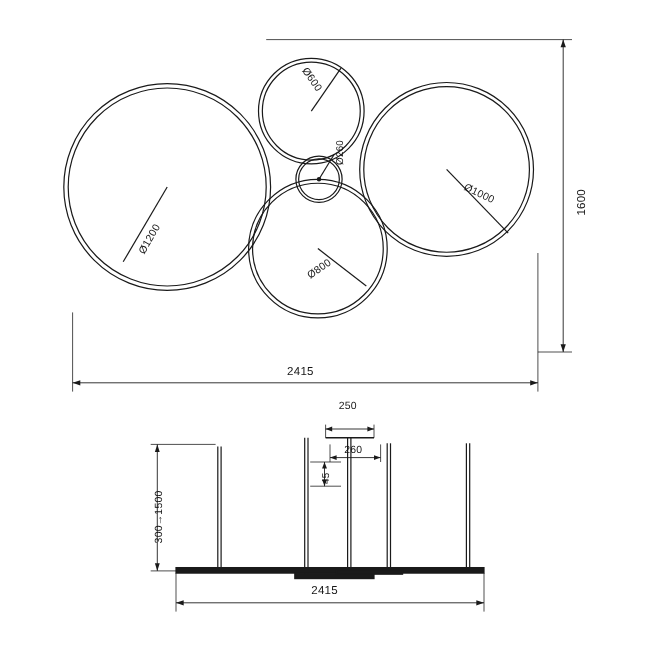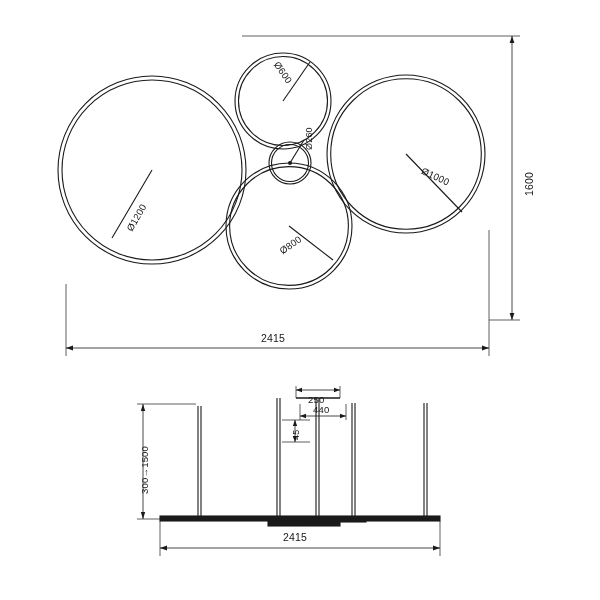--- a/index.html
+++ b/index.html
@@ -143,23 +143,23 @@
   <div class="lbl rot-25" style="left:424px; top:166px;">Ø1000</div>
 
   <div class="lbl rot-35" style="left:278px; top:248px;">Ø800</div>
 
   <div class="lbl rot-90" style="left:305px; top:150px; font-size:9px;">Ø260</div>
 
   <div class="lbl big" style="left:261px; top:333px;">2415</div>
 
   <div class="lbl big rot-90" style="left:524px; top:196px;">1600</div>
 
-  <div class="lbl" style="left:308px; top:395px;">250</div>
+  <div class="lbl" style="left:308px; top:365px;">250</div>
 
-  <div class="lbl" style="left:313px; top:405px;">440</div>
+  <div class="lbl" style="left:313px; top:405px;">260</div>
 
   <div class="lbl rot-90" style="left:292px; top:440px; font-size:9px;">45</div>
 
   <div class="lbl rot-90" style="left:140px; top:494px;">300→1500</div>
 
   <div class="lbl big" style="left:283px; top:532px;">2415</div>
 
 </div>
 
 </body></html>

